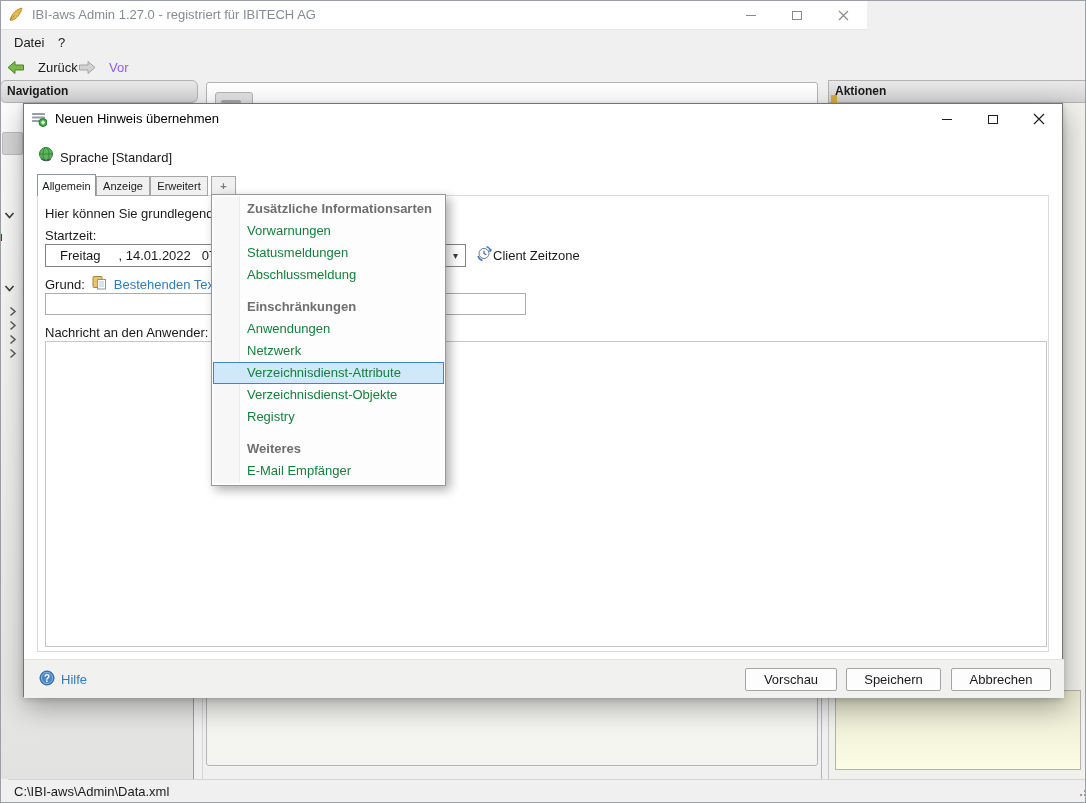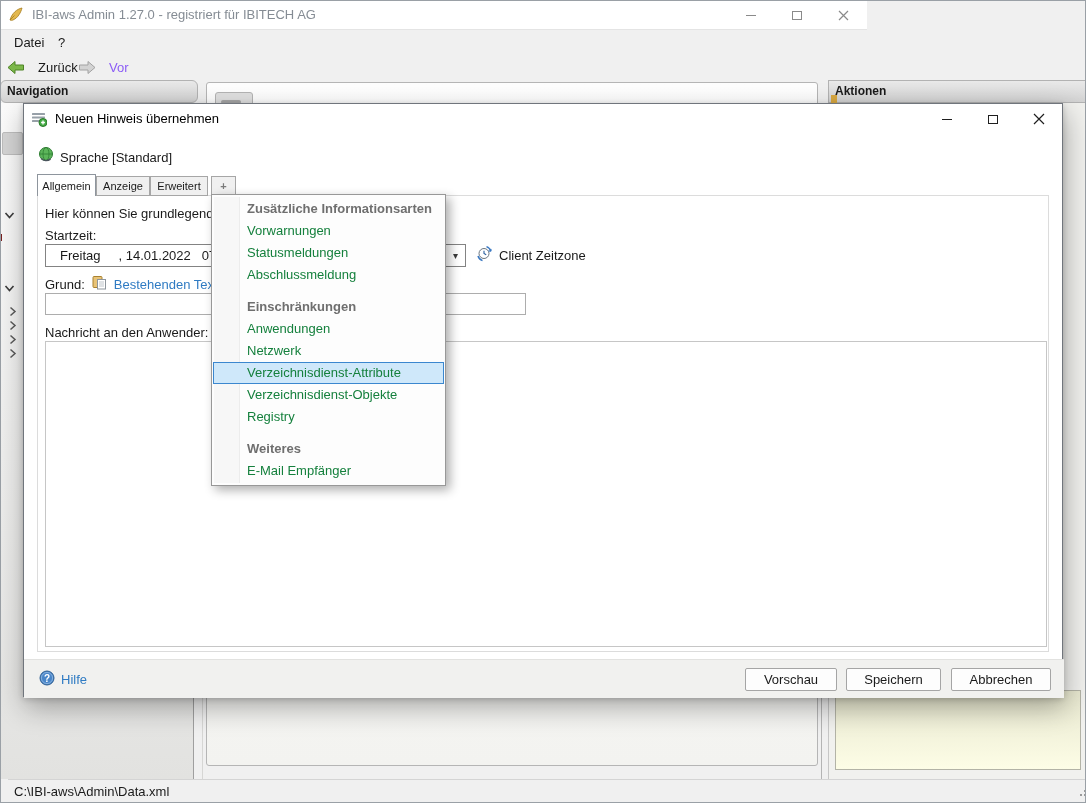--- a/index.html
+++ b/index.html
@@ -90,21 +90,21 @@
   .tab-panel { left:13px; top:91px; width:1012px; height:457px; background:#ffffff; border:1px solid #dcdcdc; z-index:1; }
 
   .intro-text { left:21px; top:102px; white-space:nowrap; z-index:1; }
   .label-startzeit { left:21px; top:124px; z-index:1; }
 
   .date-ctl { left:21px; top:140px; width:421px; height:23px; background:#fff; border:1px solid #838383; z-index:1; }
   .date-text { left:0; top:0; line-height:21px; padding-left:14px; white-space:pre; }
   .date-drop { right:0; top:0; width:20px; height:21px; border-left:1px solid #c8c8c8;
                display:flex; align-items:center; justify-content:center; color:#3c3c3c; font-size:10px; }
 
-  .tz-row { left:452px; top:141px; display:flex; align-items:center; gap:6px; z-index:1; }
+  .tz-row { left:452px; top:141px; display:flex; align-items:center; z-index:1; }
 
   .reason-row { left:21px; top:171px; display:flex; align-items:center; gap:7px; z-index:1; }
   .link { color:var(--link,#2f7bc3); white-space:nowrap; }
   .reason-input { left:21px; top:189px; width:481px; height:22px; border:1px solid #adadad;
                   background:#fff; font:13px "Liberation Sans",sans-serif; padding:0 4px; z-index:1; }
 
   .msg-row { left:21px; top:219px; display:flex; align-items:center; gap:6px; z-index:1; }
   .msg-area { left:21px; top:237px; width:1002px; height:306px; background:#fff; border:1px solid #c6c6c6; z-index:1; }
 
   .dlg-footer { left:0; top:555px; width:1040px; height:39px; background:#f1f1ef; border-top:1px solid #e2e2e0; }

